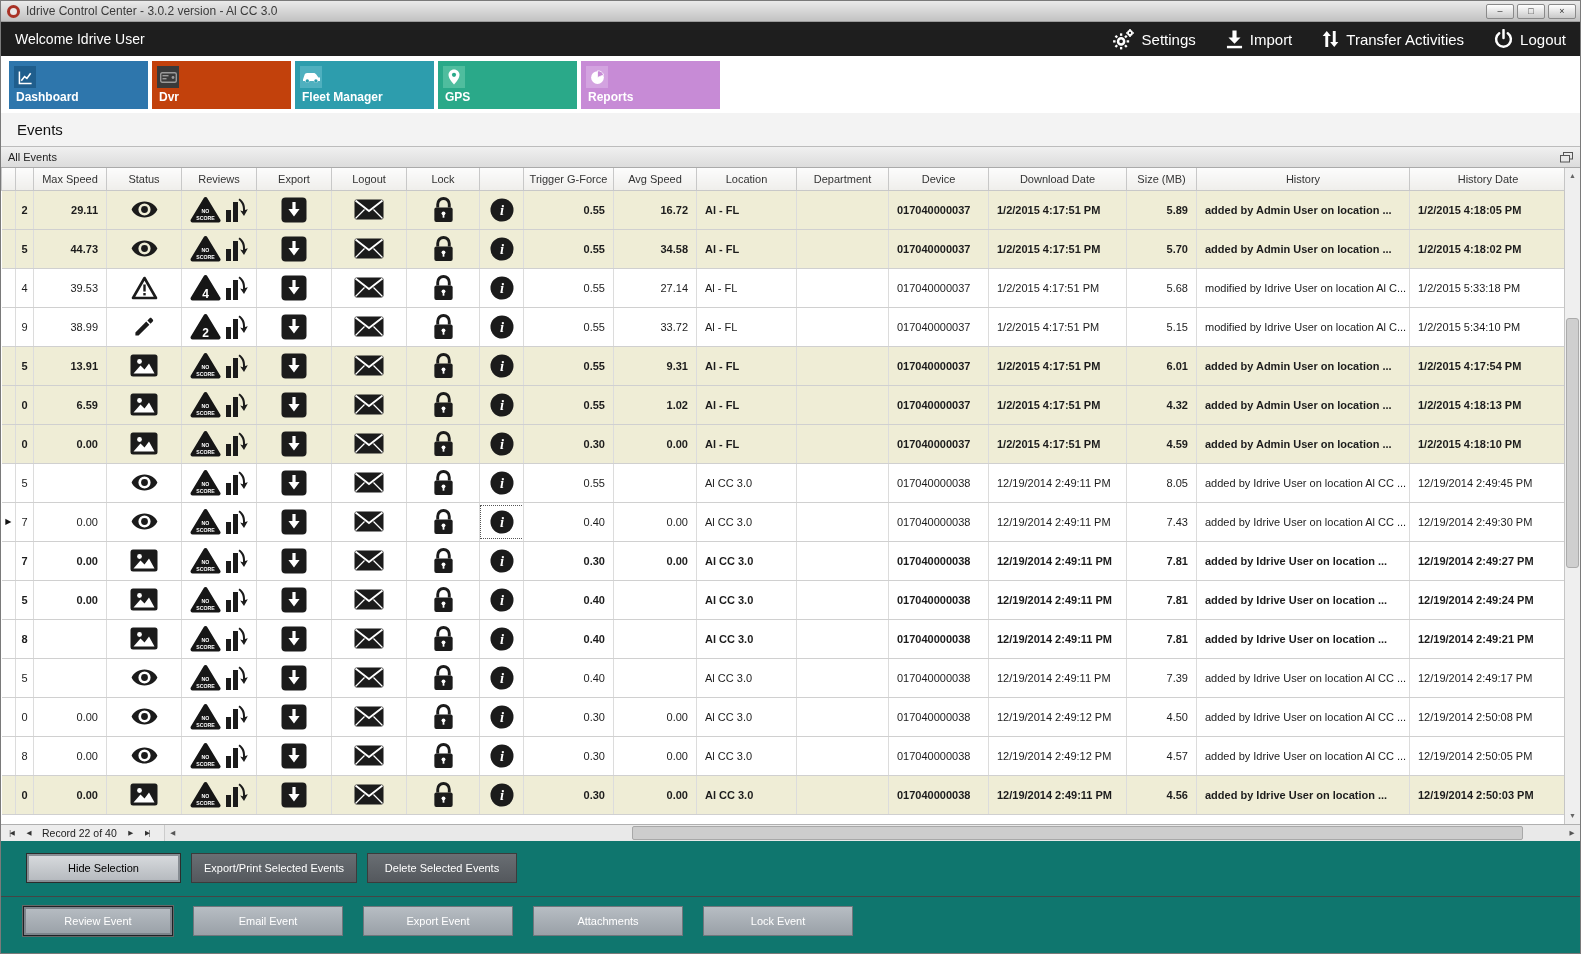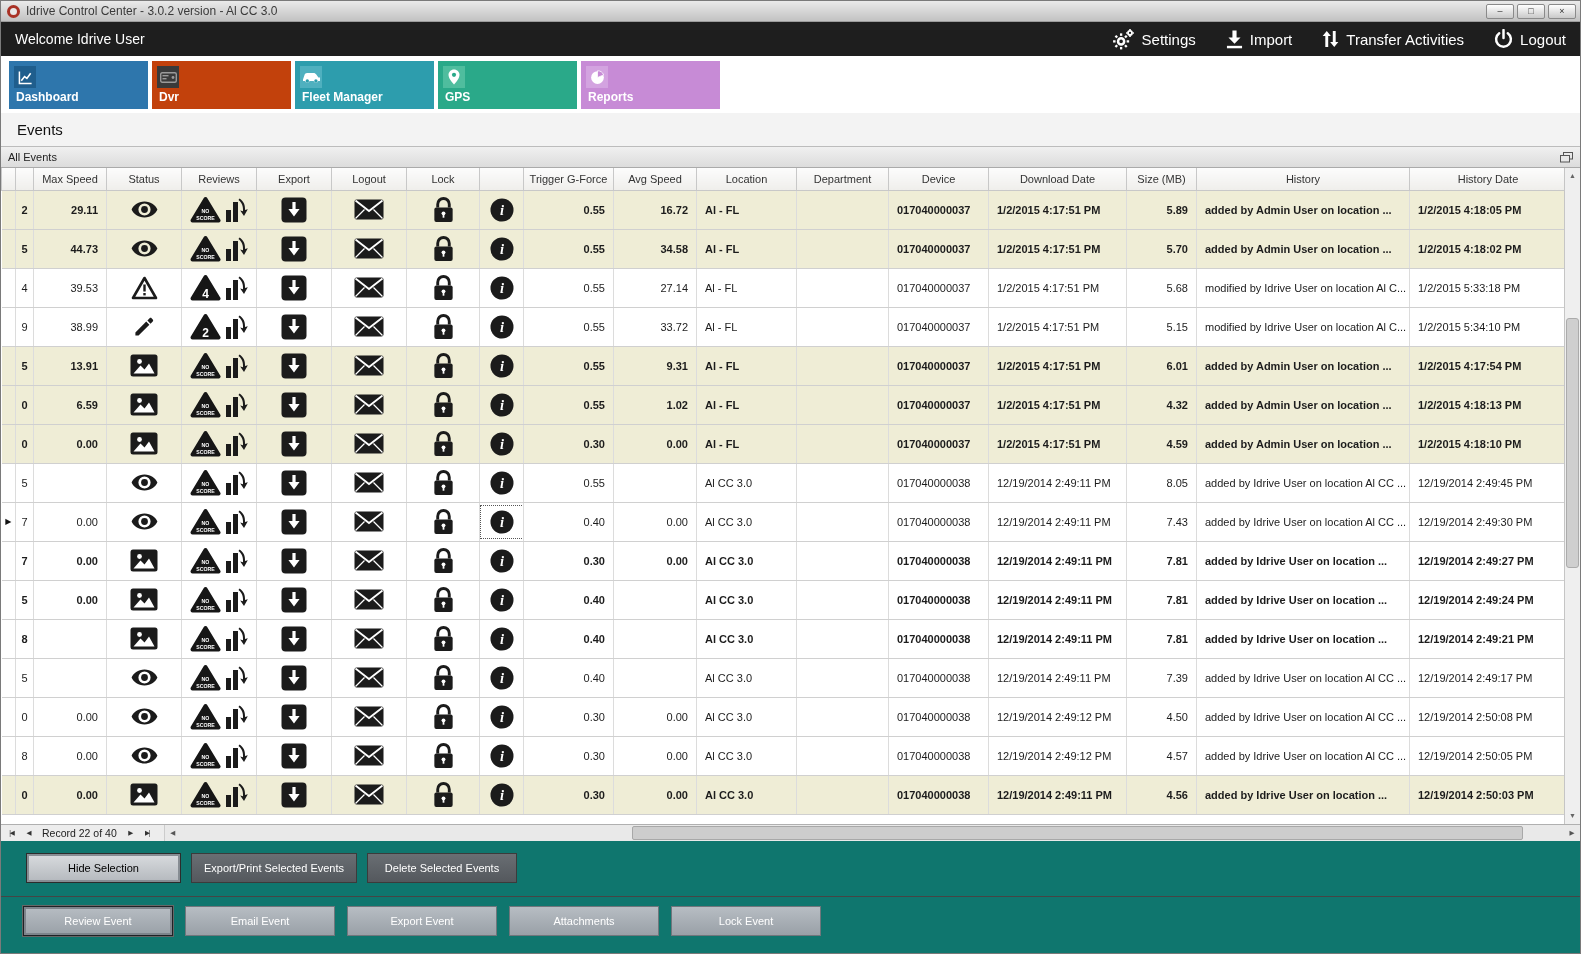--- a/index.html
+++ b/index.html
@@ -60,21 +60,21 @@
   .pnav-btn{width:17px;height:15px;font-size:6.5px;color:#333;display:flex;align-items:center;justify-content:center;cursor:pointer;letter-spacing:-1px}
   .record-text{font-size:10.5px;color:#222;margin:0 5px;white-space:nowrap}
   .hscroll{flex:1;align-self:stretch;position:relative;margin-left:8px;background:#e9e9e9;border-left:1px solid #ccc;cursor:pointer}
   .hs-arrow{position:absolute;top:0;bottom:0;width:16px;font-size:6.5px;color:#555;display:flex;align-items:center;justify-content:center}
   .hs-arrow.left{left:0}.hs-arrow.right{right:0}
   .hs-thumb{position:absolute;top:1px;bottom:1px;left:33%;width:63%;background:#cdcdcd;border:1px solid #a8a8a8;border-radius:2px}
 
   
   .bottom{height:114px;background:#0f766e;padding-top:12px}
   .btn-row{display:flex;gap:10px;margin-left:25px}
-  .btn-row2{margin-top:9px;margin-left:22px;gap:12px}
+  .btn-row2{margin-top:9px;margin-left:22px;gap:20px}
   .separator{height:1px;background:#454545;margin-top:13px}
   .btn{height:30px;display:flex;align-items:center;justify-content:center;font-size:11px;cursor:pointer;padding:0 12px;white-space:nowrap}
   .btn-hide{min-width:155px;background:linear-gradient(#d9dcdf,#b4b8bd);color:#000;border:1px solid #2c2c2c;box-shadow:inset 0 0 0 2px #878d93}
   .btn-dark{min-width:150px;background:linear-gradient(#696e73,#54585d);color:#fff;border:1px solid #3b3b3b}
   .btn-mid{min-width:150px;background:linear-gradient(#b7bdc3,#99a0a7);color:#fff;border:1px solid #70767c}
   .btn-review{border:1px solid #1f2226;box-shadow:inset 0 0 0 2px #7d848b,0 0 0 1px #666}
 </style>
 </head>
 <body>
 

